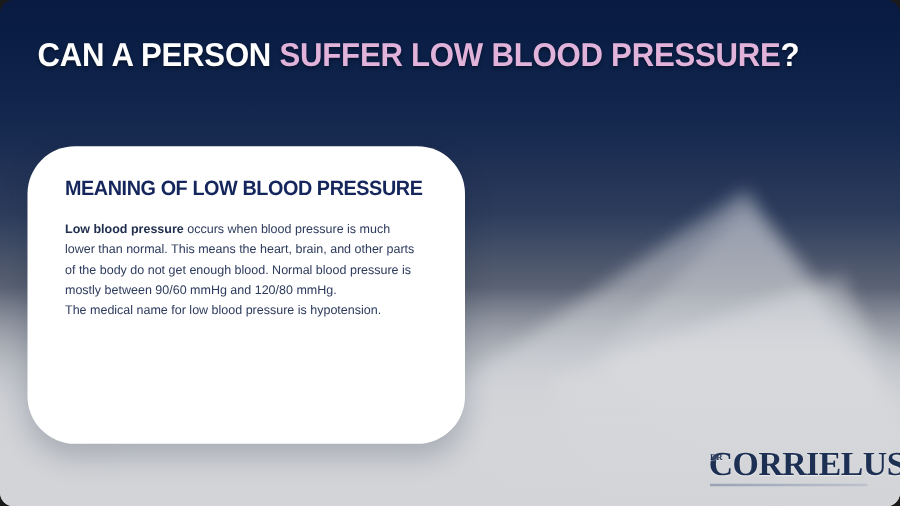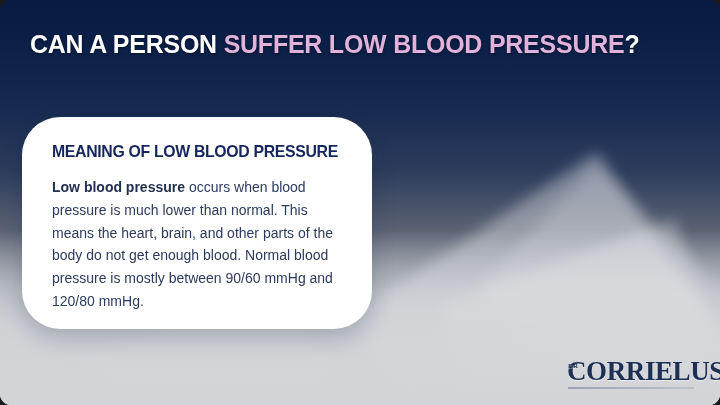--- a/index.html
+++ b/index.html
@@ -97,21 +97,21 @@
   }
   .hl-white { color: #ffffff; }
   .hl-pink  { color: #e2b3da; }
 
   
   .card {
     position: absolute;
     left: 22px;
     top: 117px;
     width: 350px;
-    height: 212px;
+    height: 238px;
     background: #ffffff;
     border-radius: 38px;
     box-shadow: 0 10px 22px rgba(20,30,60,0.22);
   }
   .card-heading {
     position: absolute;
     left: 30px;
     top: 25px;
     font-size: 16.5px;
     font-weight: bold;
@@ -119,21 +119,21 @@
     letter-spacing: -0.35px;
     white-space: nowrap;
     transform: scaleX(0.96);
     transform-origin: left top;
   }
   .card-body {
     position: absolute;
     left: 30px;
     top: 59px;
     width: 284px;
-    font-size: 14px;
+    font-size: 10px;
     line-height: 1.63;
     color: #2c3a5d;
   }
   .card-body b { font-weight: bold; color: #22304f; }
   .card-body p { margin: 0; }
 
   
   .logo {
     position: absolute;
     left: 567px;
@@ -183,20 +183,21 @@
     <div class="wedge wedge-d"></div>
     <div class="haze"></div>
   </div>
 
   <div class="headline"><span class="hl-white">CAN A PERSON </span><span class="hl-pink">SUFFER LOW BLOOD PRESSURE</span><span class="hl-white">?</span></div>
 
   <div class="card">
     <div class="card-heading">MEANING OF LOW BLOOD PRESSURE</div>
     <div class="card-body">
       <p><b>Low blood pressure</b><span> occurs when blood pressure is much lower than normal. This means the heart, brain, and other parts of the body do not get enough blood. Normal blood pressure is mostly between 90/60 mmHg and 120/80 mmHg.</span></p>
+      <p>The medical name for low blood pressure is hypotension.</p>
     </div>
   </div>
 
   <div class="logo">
     <div class="logo-wordmark">
       <span class="logo-monogram">DR</span>
       <span>CORRIELUS</span>
     </div>
     <div class="logo-rule"></div>
   </div>

